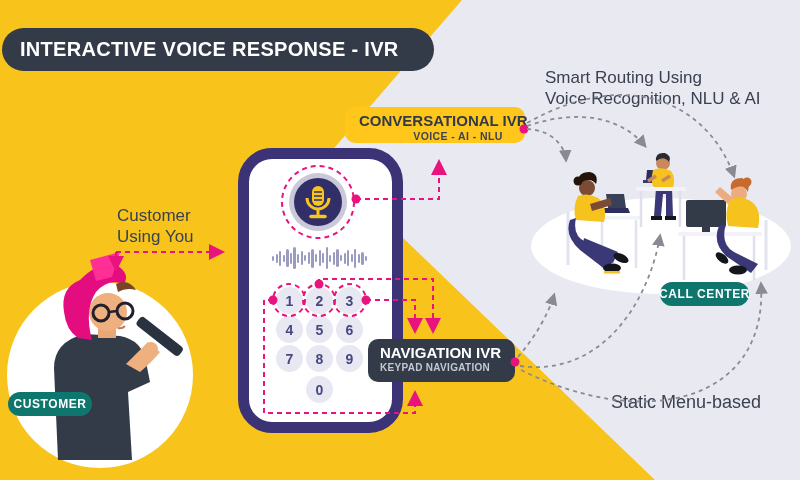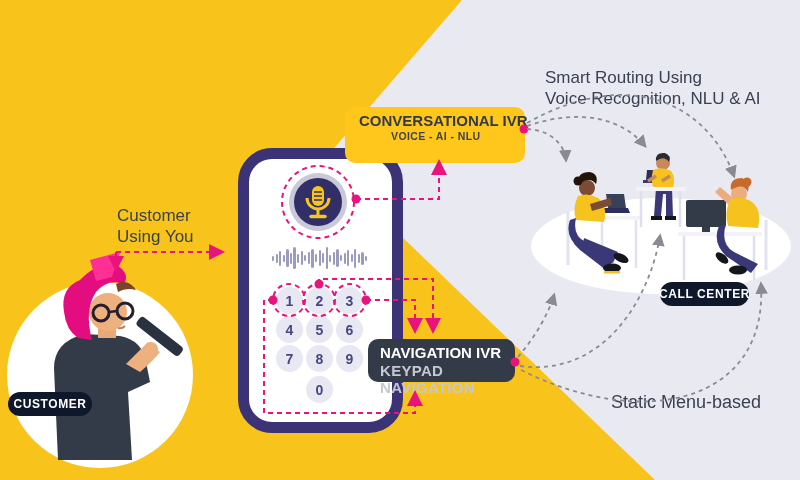--- a/index.html
+++ b/index.html
@@ -21,30 +21,30 @@
   #mic-ring{left:289px;top:173px;width:58px;height:58px;border-radius:50%;background:#C9C9DA;}
   #mic-circle{left:294px;top:178px;width:48px;height:48px;border-radius:50%;background:#322F68;
     display:flex;align-items:center;justify-content:center;}
   
   #waveform{left:272px;top:244px;width:96px;height:28px;display:flex;align-items:center;gap:1.4px;}
   .wbar{width:2.2px;background:#9B9BC0;border-radius:2px;flex:0 0 auto;}
   
   .key{width:27px;height:27px;border-radius:50%;background:#E8E8F3;color:#474680;
     font-size:14px;font-weight:700;display:flex;align-items:center;justify-content:center;}
   
-  #conv-label{left:345px;top:107px;width:180px;height:56px;background:#FFC71C;border-radius:10px;
-    padding:5px 0 0 14px;box-sizing:border-box;}
+  #conv-label{left:345px;top:107px;width:180px;height:36px;background:#FFC71C;border-radius:10px;
+    padding:5px 0 0 14px;box-sizing:border-box;text-align:center;}
   #conv-label .t{color:#323947;font-weight:800;font-size:15px;white-space:nowrap;}
   #conv-label .s{color:#3E4350;font-weight:700;font-size:10.5px;letter-spacing:.4px;margin-top:1px;margin-left:32px;}
   #trad-label{left:368px;top:339px;width:147px;height:43px;background:#333B48;border-radius:10px;
     padding:5px 0 0 12px;box-sizing:border-box;}
   #trad-label .t{color:#FFFFFF;font-weight:800;font-size:15px;white-space:nowrap;}
-  #trad-label .s{color:#C3C8D2;font-weight:600;font-size:15px;letter-spacing:.3px;margin-top:1px;}
-  
-  .pill{background:#0f172a;border-radius:12px;display:flex;align-items:center;justify-content:center;}
+  #trad-label .s{color:#C3C8D2;font-weight:600;font-size:10px;letter-spacing:.3px;margin-top:1px;}
+  
+  .pill{background:#0f766e;border-radius:12px;display:flex;align-items:center;justify-content:center;}
   .pill span{color:#fff;font-weight:700;font-size:12px;letter-spacing:.6px;white-space:nowrap;}
   #customer-pill{left:8px;top:392px;width:84px;height:24px;}
   #callcenter-pill{left:660px;top:282px;width:89px;height:24px;}
   
   .note{color:#3A4150;font-weight:400;}
   #customer-calls{left:117px;top:205px;font-size:17px;line-height:21px;}
   #smart-note{left:545px;top:67px;font-size:17px;line-height:21px;}
   #static-note{left:611px;top:391px;font-size:18px;line-height:23px;}
   svg{display:block;}
   #arrow-overlay{left:0;top:0;pointer-events:none;}
@@ -175,20 +175,23 @@
   <div class="abs key" style="left:306px;top:287px">2</div>
   <div class="abs key" style="left:336px;top:287px">3</div>
   <div class="abs key" style="left:276px;top:316px">4</div>
   <div class="abs key" style="left:306px;top:316px">5</div>
   <div class="abs key" style="left:336px;top:316px">6</div>
   <div class="abs key" style="left:276px;top:345px">7</div>
   <div class="abs key" style="left:306px;top:345px">8</div>
   <div class="abs key" style="left:336px;top:345px">9</div>
   <div class="abs key" style="left:306px;top:376px">0</div>
 
+  <div class="abs" id="title-bar">
+    <span>INTERACTIVE VOICE RESPONSE - IVR</span>
+  </div>
 
   <div class="abs" id="conv-label">
     <div class="t">CONVERSATIONAL IVR</div>
     <div class="s">VOICE - AI - NLU</div>
   </div>
   <div class="abs" id="trad-label">
     <div class="t">NAVIGATION IVR</div>
     <div class="s">KEYPAD NAVIGATION</div>
   </div>
 

